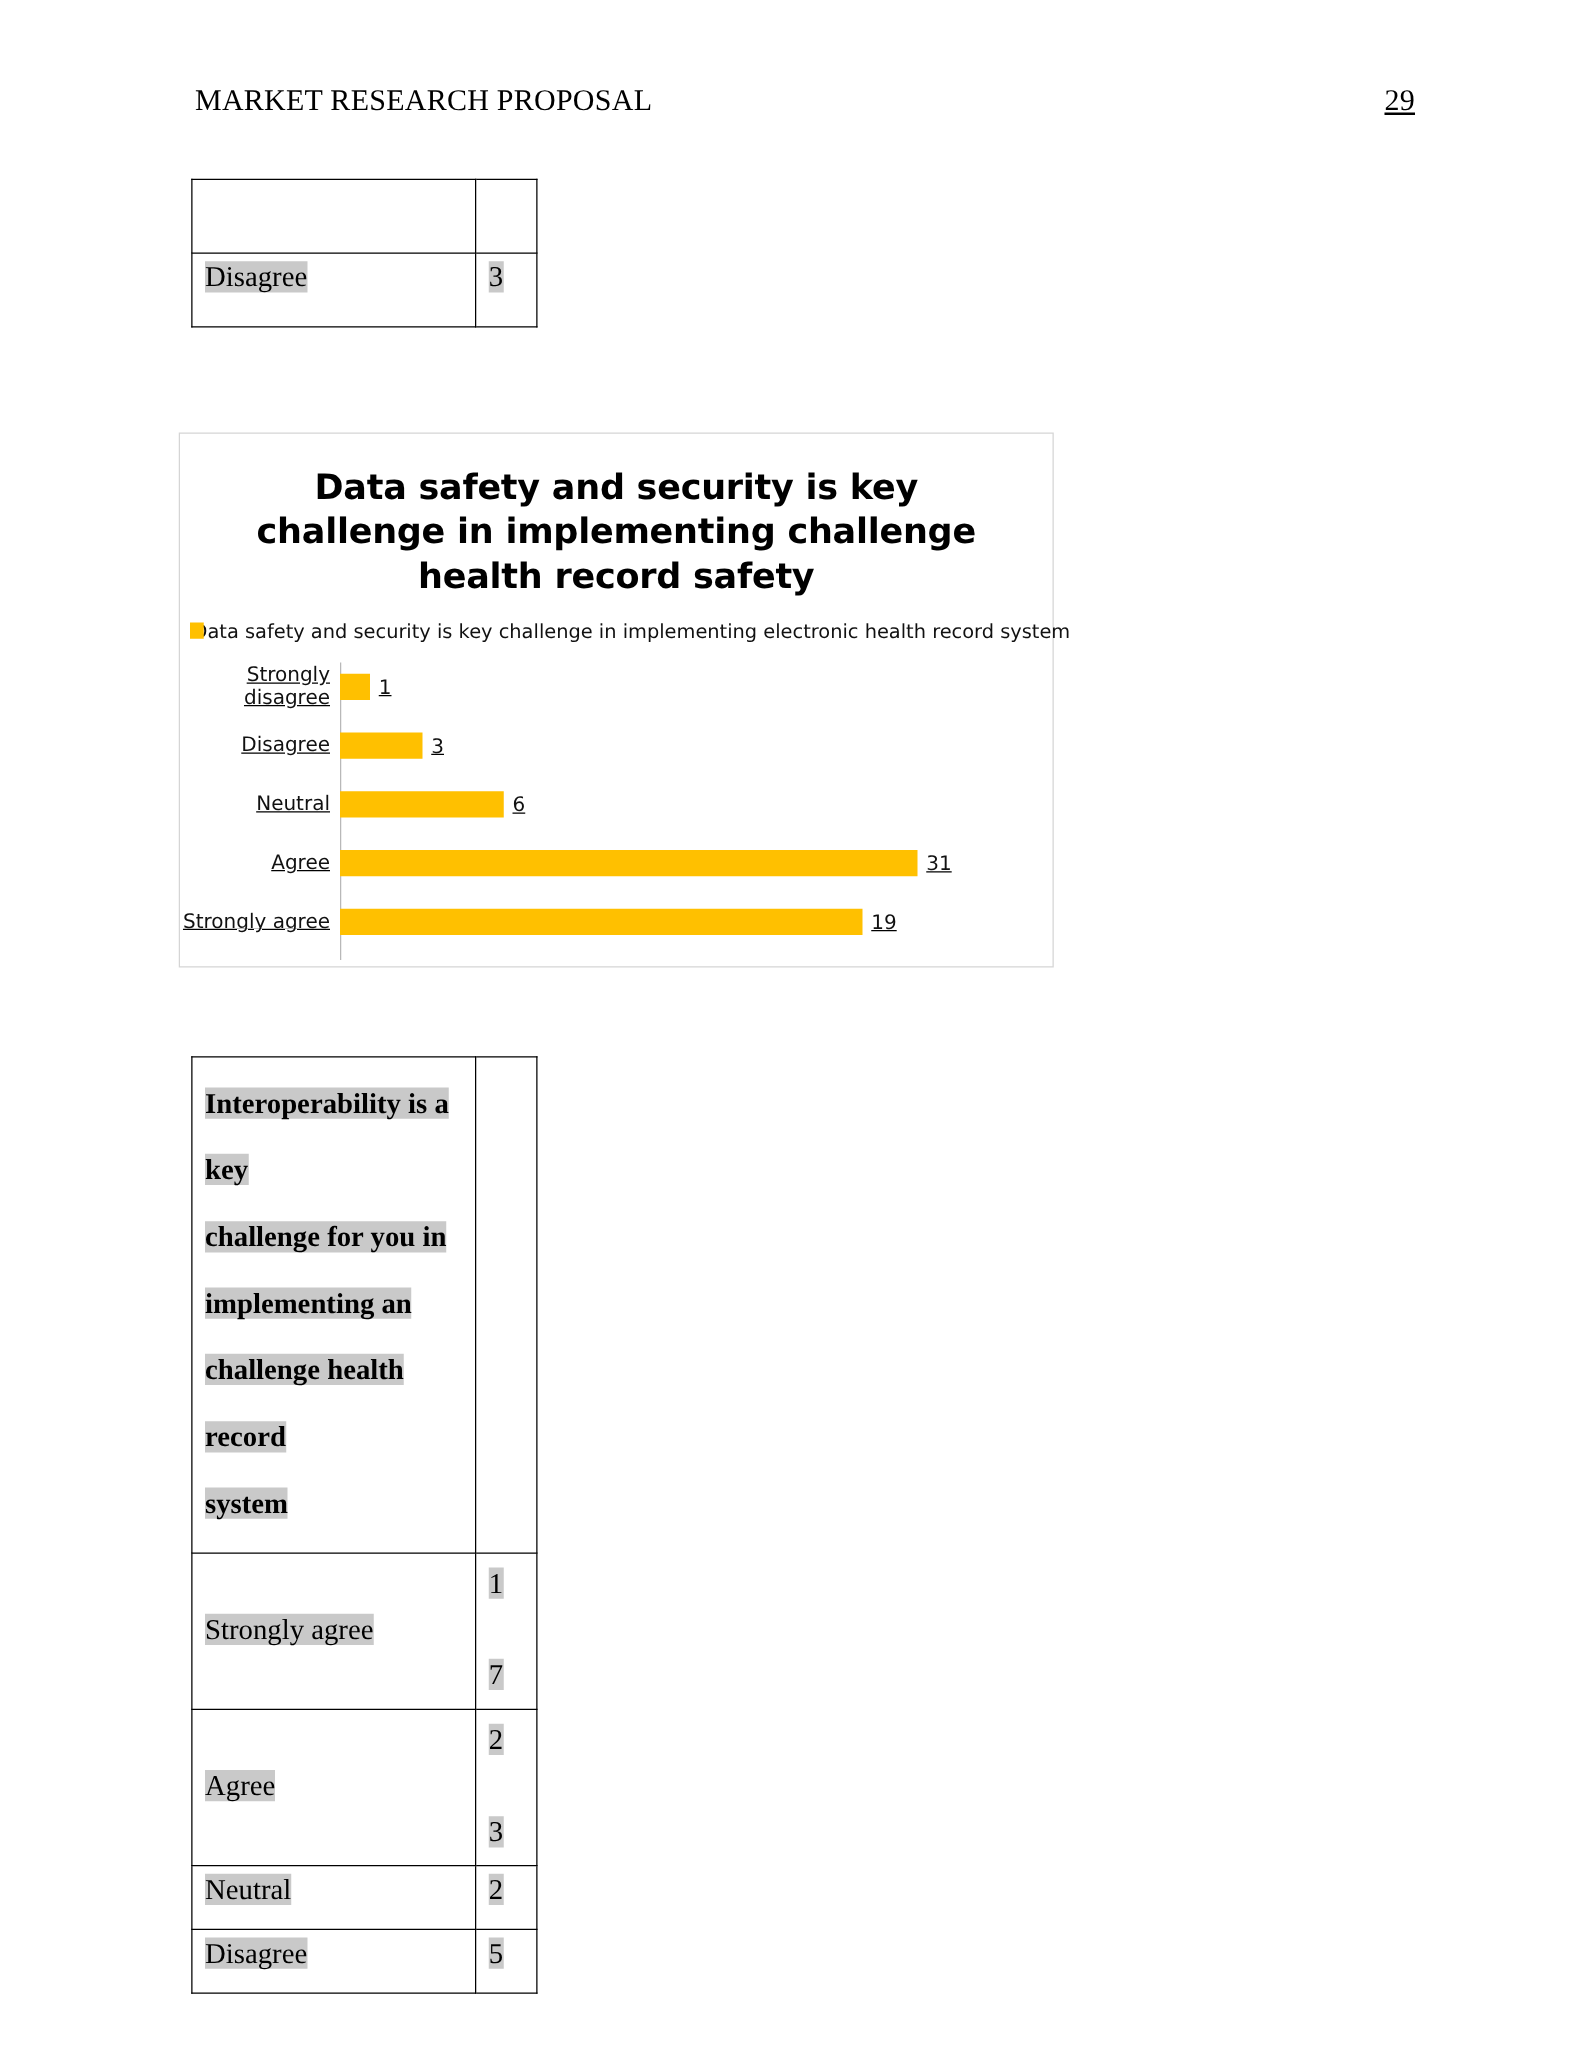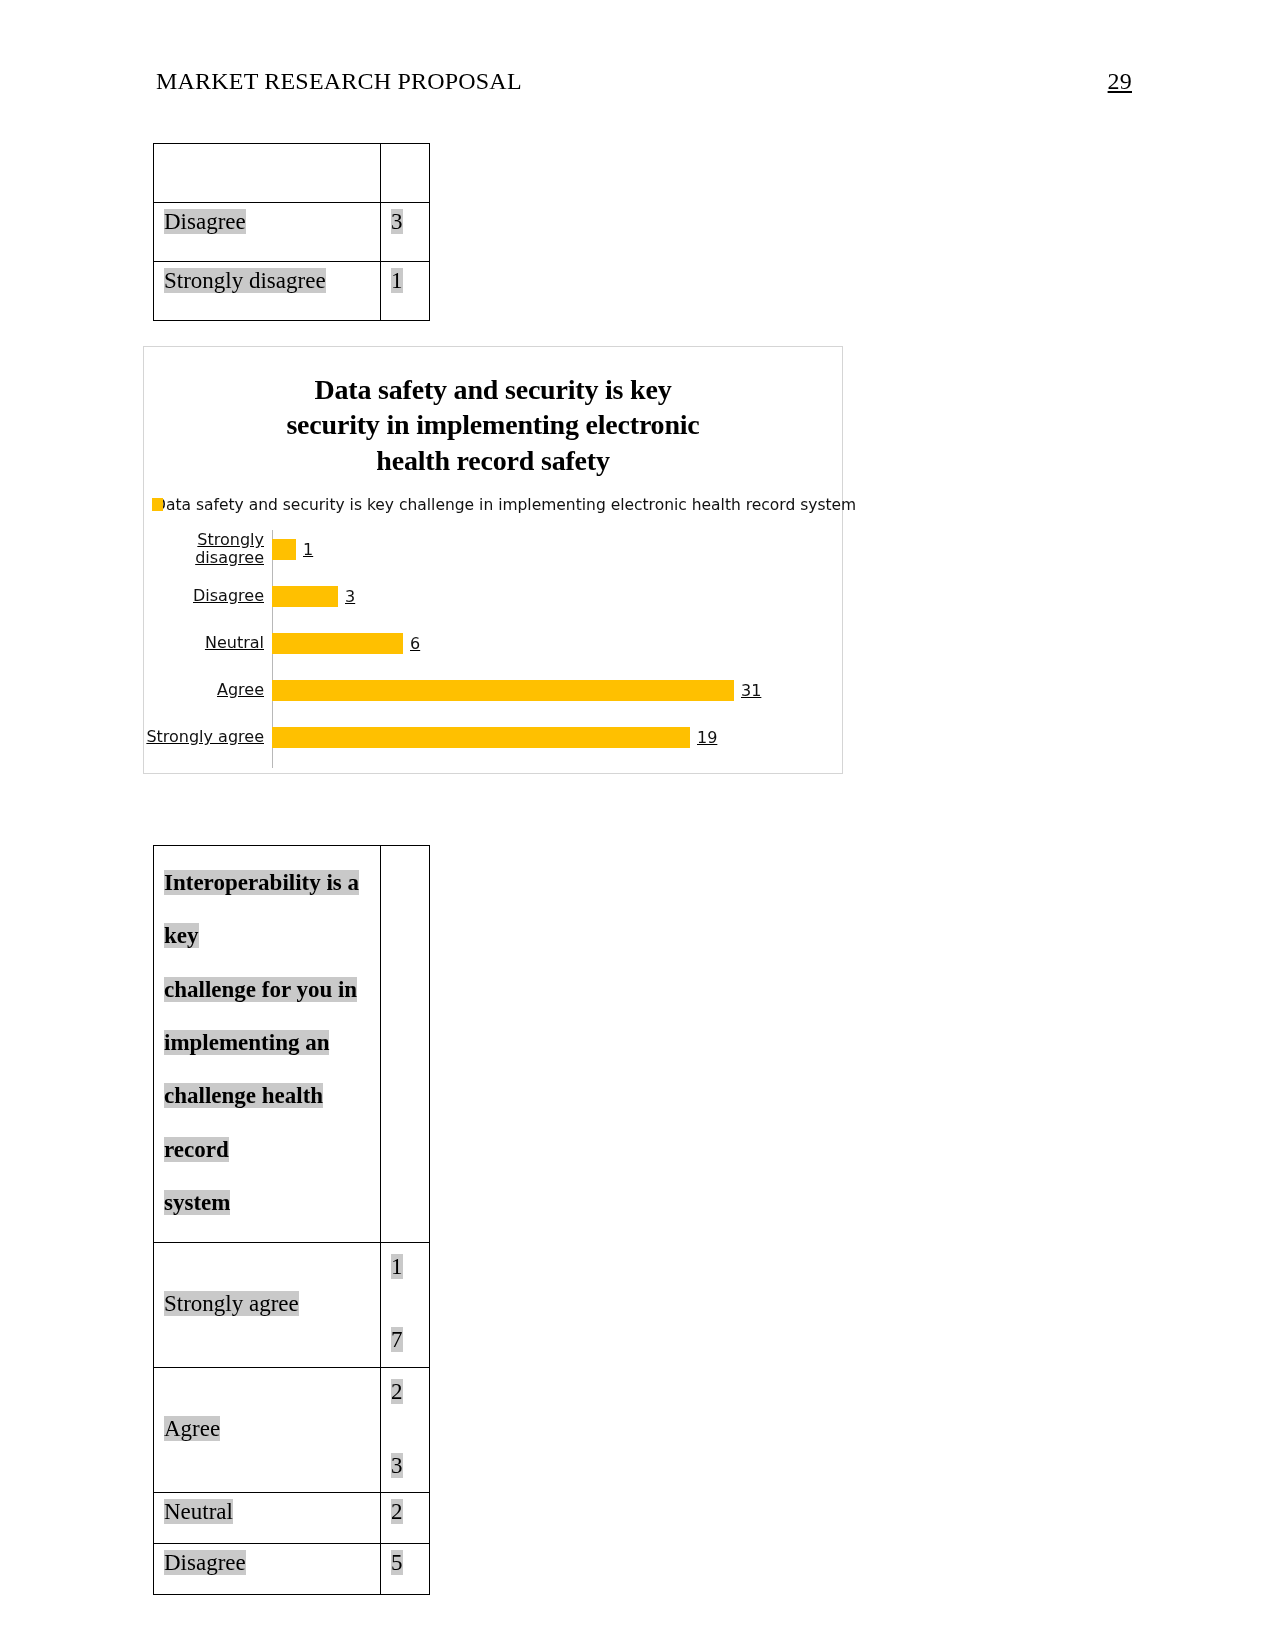--- a/index.html
+++ b/index.html
@@ -80,21 +80,20 @@
     box-sizing: border-box;
   }
   .chart-title {
     text-align: center;
     font-weight: bold;
     font-size: 28px;
     line-height: 1.26;
     color: #000000;
     margin: 25px 40px 0 40px;
     letter-spacing: -0.2px;
-    font-family: Liberation Serif, serif;
   }
   .chart-legend {
     display: flex;
     align-items: center;
     margin: 18px 0 0 8px;
     font-size: 15.5px;
     color: #111111;
     white-space: nowrap;
   }
   .legend-swatch {
@@ -169,32 +168,28 @@
 <table class="doc-table" id="table-one">
   <tbody>
     <tr class="r-empty">
       <td class="c-label"></td>
       <td class="c-value"></td>
     </tr>
     <tr class="r-data">
       <td class="c-label"><span class="hl">Disagree</span></td>
       <td class="c-value"><span class="hl">3</span></td>
     </tr>
-    <tr class="r-data">
-      <td class="c-label"><span class="hl">Strongly disagree</span></td>
-      <td class="c-value"><span class="hl">1</span></td>
-    </tr>
   </tbody>
 </table>
 
 <div class="chart-frame">
 
   <div class="chart-title">
     <div>Data safety and security is key</div>
-    <div>security in implementing electronic</div>
+    <div>challenge in implementing challenge</div>
     <div>health record safety</div>
   </div>
 
   <div class="chart-legend">
     <span class="legend-swatch"></span>
     <span class="legend-text">Data safety and security is key challenge in implementing electronic health record system</span>
   </div>
 
   <div class="plot">
     <div class="axis-line"></div>

